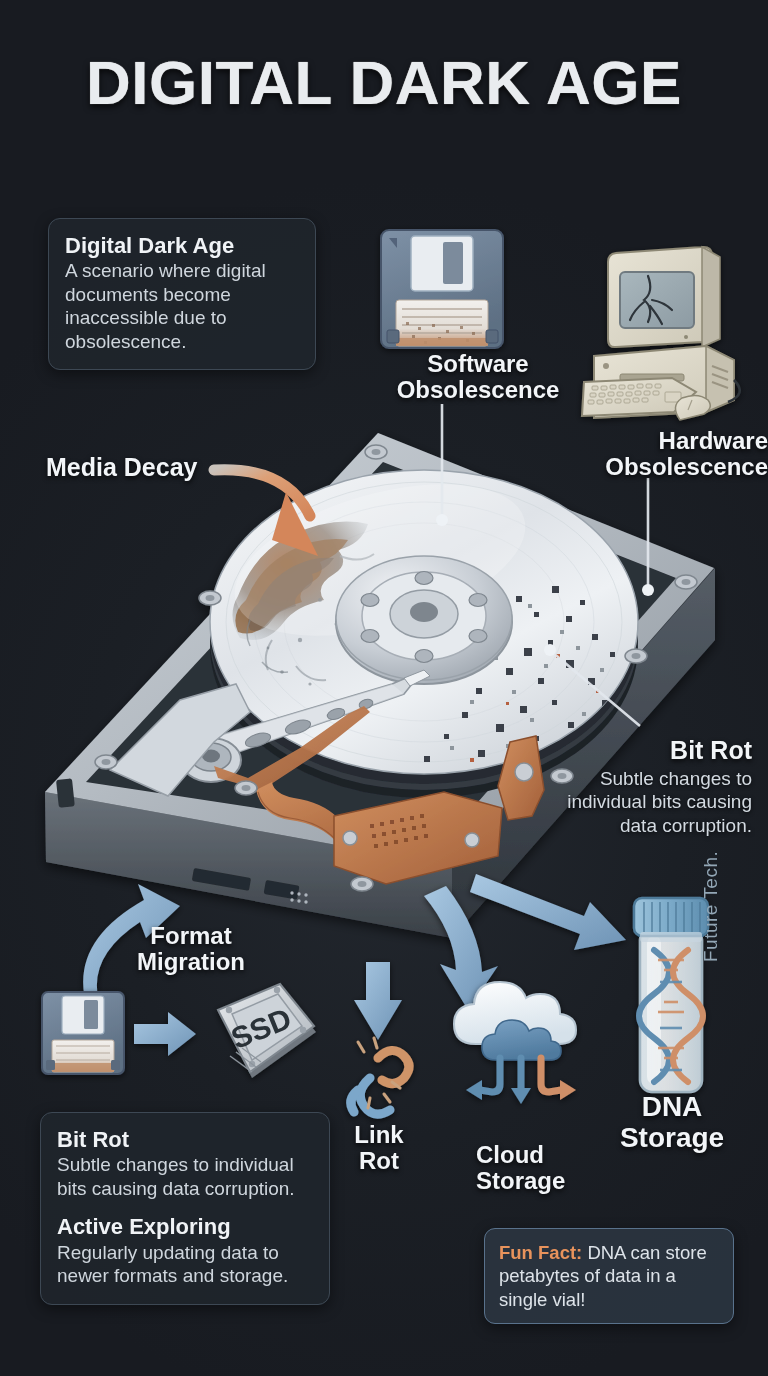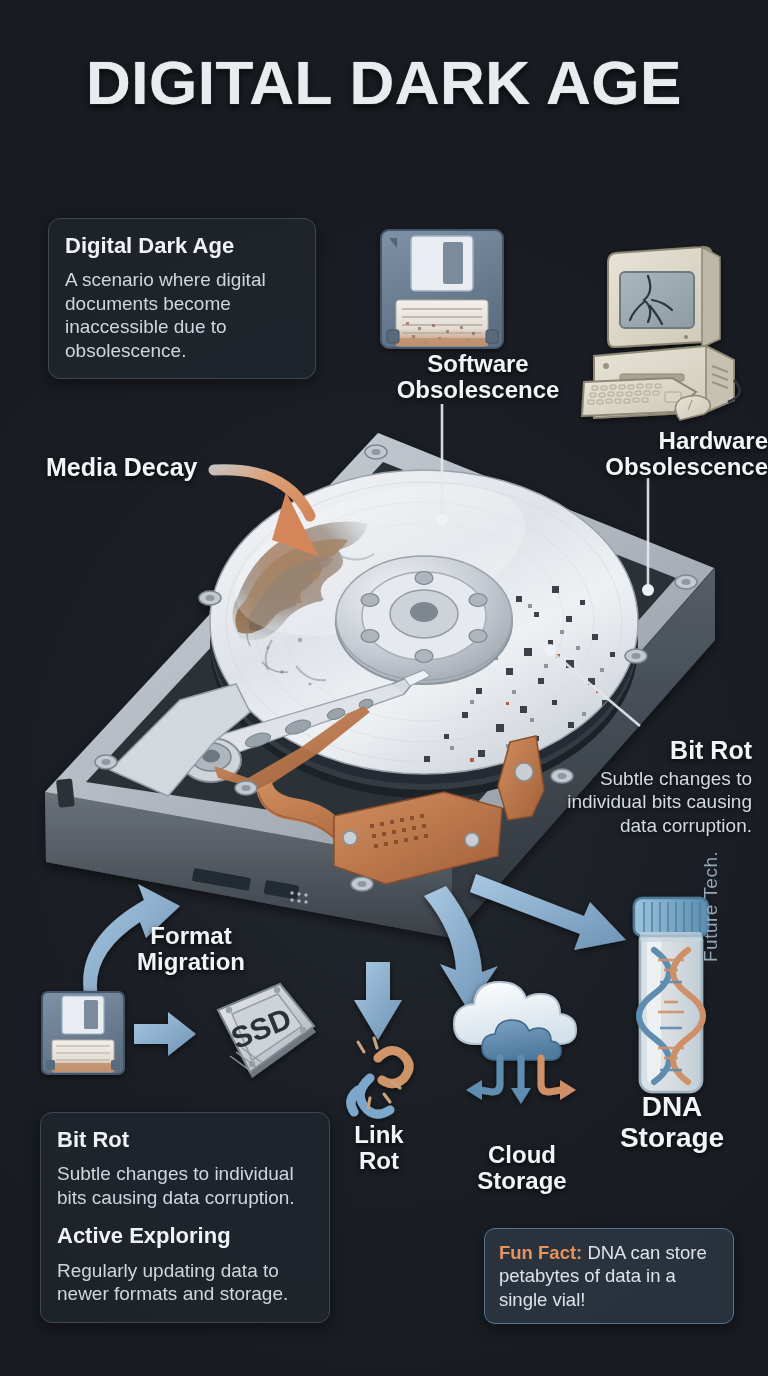--- a/index.html
+++ b/index.html
@@ -40,21 +40,21 @@
   
   .infobox{
     position:absolute;
     background:rgba(32,37,44,.86);
     border:1px solid #3d4854;
     border-radius:12px;
     padding:14px 16px 16px 16px;
     box-shadow:0 4px 14px rgba(0,0,0,.45);
   }
   .ib-title{ font-size:22px; font-weight:bold; color:#f0f3f6; line-height:1.15; }
-  .ib-body{ font-size:19px; font-weight:400; color:#cfd6dd; line-height:1.24; margin-top:10px; }
+  .ib-body{ font-size:19px; font-weight:400; color:#cfd6dd; line-height:1.24; margin-top:1px; }
   .ib-gap{ height:14px; }
 
   #box-ddage{ left:48px; top:218px; width:268px; }
   #box-bottom{ left:40px; top:1112px; width:290px; }
 
   #box-funfact{
     left:484px; top:1228px; width:250px;
     background:rgba(42,52,64,.92);
     border:1px solid #59728c;
     border-radius:11px;
@@ -69,21 +69,21 @@
     font-weight:bold;
     color:#f2f5f8;
     text-shadow:0 2px 5px rgba(0,0,0,.85);
     line-height:1.1;
   }
   #lbl-media-decay{ left:46px; top:454px; font-size:25px; }
   #lbl-software{ left:383px; top:351px; width:190px; text-align:center; font-size:24px; }
   #lbl-hardware{ left:558px; top:428px; width:210px; text-align:right; font-size:24px; }
   #lbl-format{ left:108px; top:923px; width:166px; text-align:center; font-size:24px; }
   #lbl-linkrot{ left:333px; top:1122px; width:92px; text-align:center; font-size:24px; }
-  #lbl-cloud{ left:452px; top:1142px; width:140px; text-align:center; font-size:24px; }
+  #lbl-cloud{ left:476px; top:1142px; width:140px; font-size:24px; }
   #lbl-dna{ left:612px; top:1092px; width:120px; text-align:center; font-size:28px; }
 
   #callout-bitrot{
     position:absolute; left:566px; top:736px; width:186px;
     text-align:right;
   }
   #callout-bitrot .co-t{ font-size:25px; font-weight:bold; color:#f2f5f8; text-shadow:0 2px 5px rgba(0,0,0,.85); }
   #callout-bitrot .co-b{ font-size:19px; color:#d3dae1; line-height:1.23; margin-top:2px; text-shadow:0 1px 4px rgba(0,0,0,.8); }
 
   #lbl-future{

